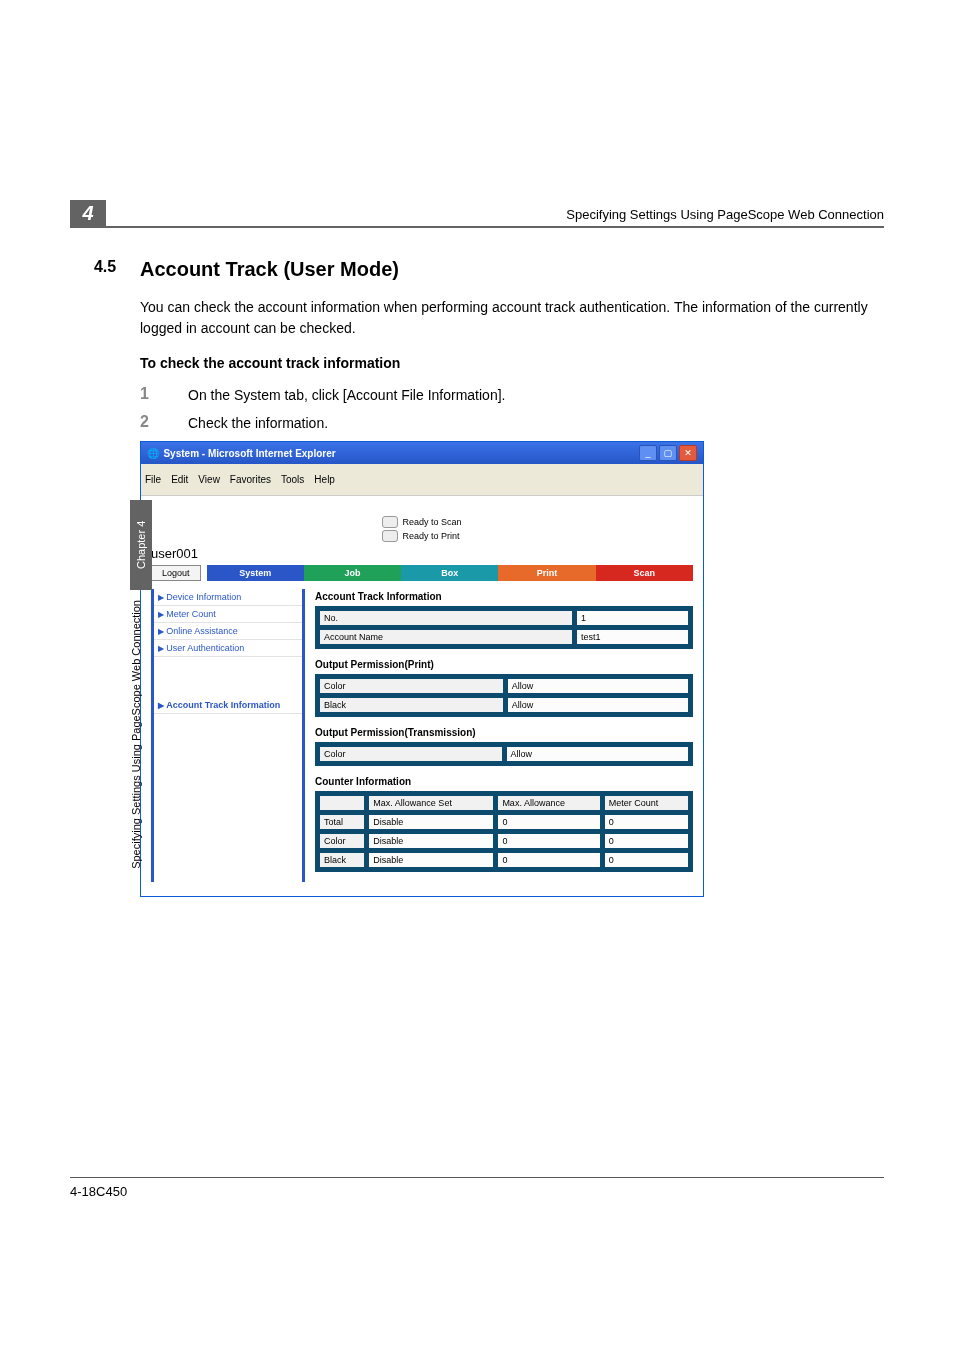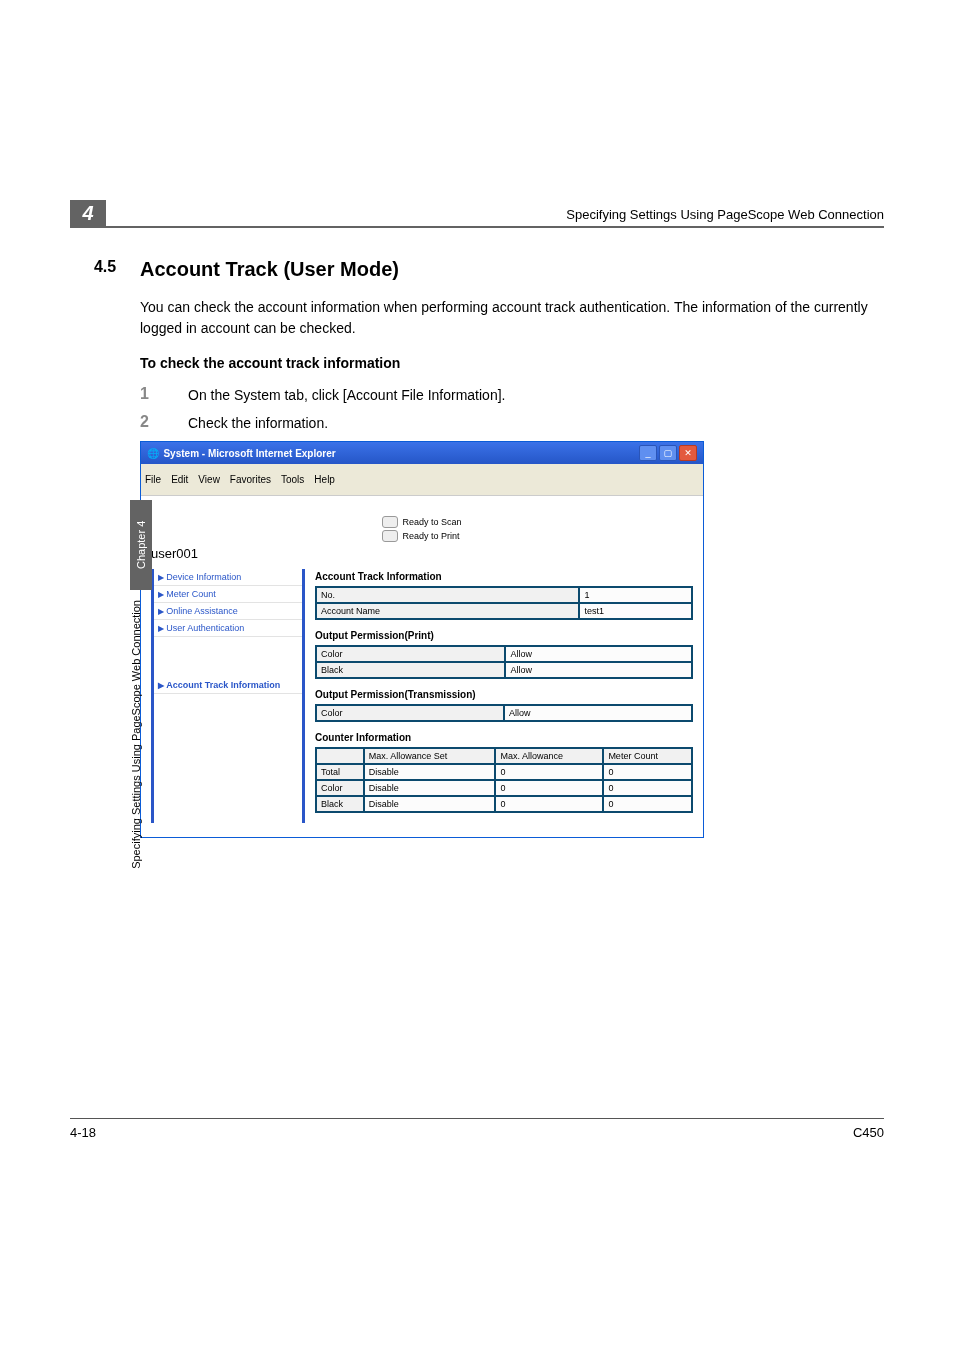--- a/index.html
+++ b/index.html
@@ -103,21 +103,20 @@
     top: 100px;
     width: 22px;
     font-size: 11px;
     writing-mode: vertical-rl;
     transform: rotate(180deg);
     color: #000;
     white-space: nowrap;
   }
   .footer {
     display: flex;
-    justify-content: space-between;
     border-top: 1px solid #555;
     margin-top: 280px;
     padding-top: 6px;
     font-size: 13px;
   }
 
   
   .ie-window {
     width: 562px;
     border: 1px solid #0b5cd7;
@@ -154,21 +153,21 @@
   .navtab.print{ background:#e86a2a; }
   .navtab.scan{ background:#d6281f; }
   .ie-main { display:flex; margin-top:8px; }
   .ie-side { width:148px; border-left:3px solid #2a56c8; }
   .side-item { font-size:9px; padding:3px 4px; color:#2a56c8; border-bottom:1px solid #e3e3e3; }
   .side-item .tri { color:#2a56c8; font-size:8px; margin-right:2px; }
   .side-item.active { font-weight:bold;margin-top:40px; }
   .ie-content { flex:1; border-left:3px solid #2a56c8; padding-left:10px; }
   .ct-head { font-size:10px; font-weight:bold; margin:2px 0 4px; }
   table.info { border-collapse:collapse; width:100%; font-size:9px; margin-bottom:10px; }
-  table.info td, table.info th { border:2px solid #0c4a6e; padding:2px 4px; text-align:left; font-weight:normal; background:#fcfcfc; }
+  table.info td, table.info th { border:5px solid #0c4a6e; padding:2px 4px; text-align:left; font-weight:normal; background:#fcfcfc; }
   table.info th { background:#f1f1f1; }
 </style>
 </head>
 <body>
 
 <div class="page">
 
   <div class="rh-wrap">
     <div class="head-row">
       <div class="rh-square">4</div>
@@ -219,20 +218,30 @@
                   <span class="status-dot"></span>
                   <span>Ready to Scan</span>
                 </div>
               <div class="status-item">
                   <span class="status-dot"></span>
                   <span>Ready to Print</span>
                 </div>
             </div>
           </div>
           <div class="userlabel">user001</div>
+          <div class="navrow">
+            <div class="navbtn">Logout</div>
+            <div class="navtabs">
+              <div class="navtab system">System</div>
+              <div class="navtab job">Job</div>
+              <div class="navtab box">Box</div>
+              <div class="navtab print">Print</div>
+              <div class="navtab scan">Scan</div>
+            </div>
+          </div>
           <div class="ie-main">
             <div class="ie-side">
               <div class="side-item"><span class="tri">▶</span><span>Device Information</span></div>
               <div class="side-item"><span class="tri">▶</span><span>Meter Count</span></div>
               <div class="side-item"><span class="tri">▶</span><span>Online Assistance</span></div>
               <div class="side-item"><span class="tri">▶</span><span>User Authentication</span></div>
               <div class="side-item active"><span class="tri">▶</span><span>Account Track Information</span></div>
             </div>
             <div class="ie-content">
               <div class="ct-head">Account Track Information</div>

